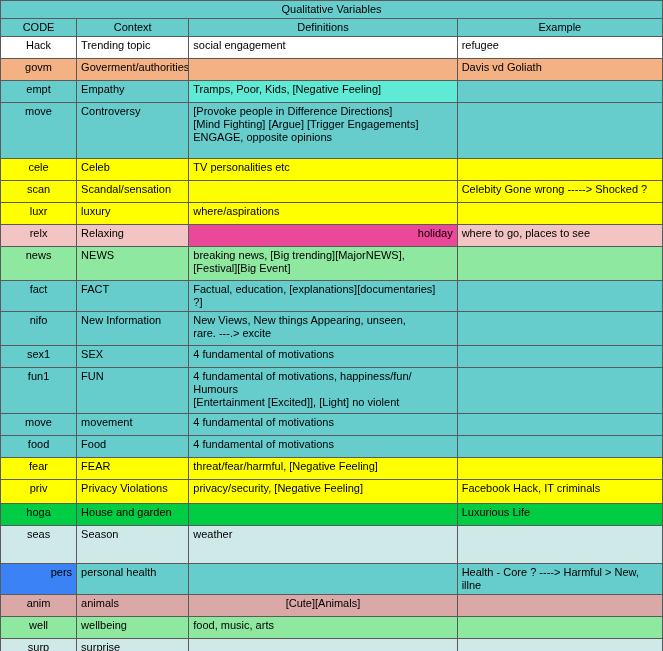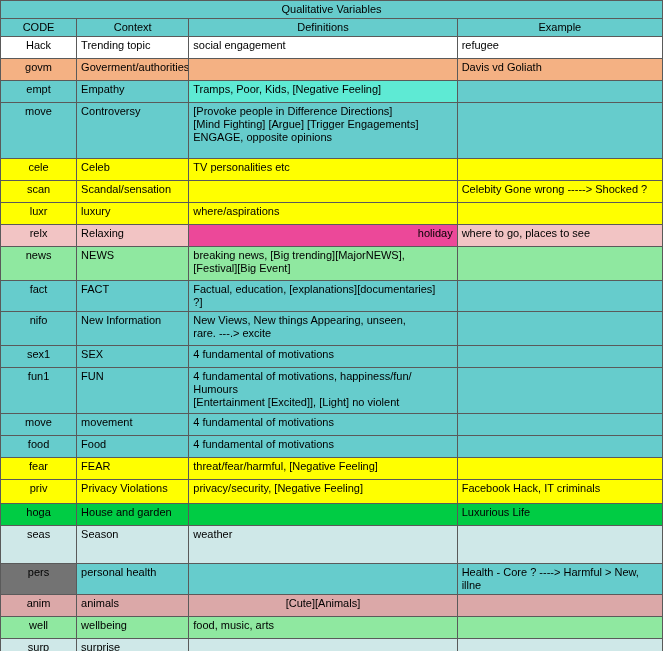--- a/index.html
+++ b/index.html
@@ -191,21 +191,21 @@
           <td style="background: rgb(0, 204, 68);"></td>
           <td style="background: rgb(0, 204, 68);">Luxurious Life</td>
         </tr>
         <tr style="height: 38px;">
           <td class="c-code" style="background: rgb(207, 232, 232);">seas</td>
           <td style="background: rgb(207, 232, 232);">Season</td>
           <td style="background: rgb(207, 232, 232);">weather</td>
           <td style="background: rgb(207, 232, 232);"></td>
         </tr>
         <tr style="height: 22px;">
-          <td class="c-code" style="background: #737373;">pers</td>
+          <td class="c-code" style="background: #3b82f6; text-align: right;">pers</td>
           <td style="background: rgb(102, 204, 204);">personal health</td>
           <td style="background: rgb(102, 204, 204);"></td>
           <td style="background: rgb(102, 204, 204);">Health - Core ? ----&gt; Harmful &gt; New, illne</td>
         </tr>
         <tr style="height: 22px;">
           <td class="c-code" style="background: rgb(219, 168, 168);">anim</td>
           <td style="background: rgb(219, 168, 168);">animals</td>
           <td style="background: rgb(219, 168, 168); text-align: center;">[Cute][Animals]</td>
           <td style="background: rgb(219, 168, 168);"></td>
         </tr>

